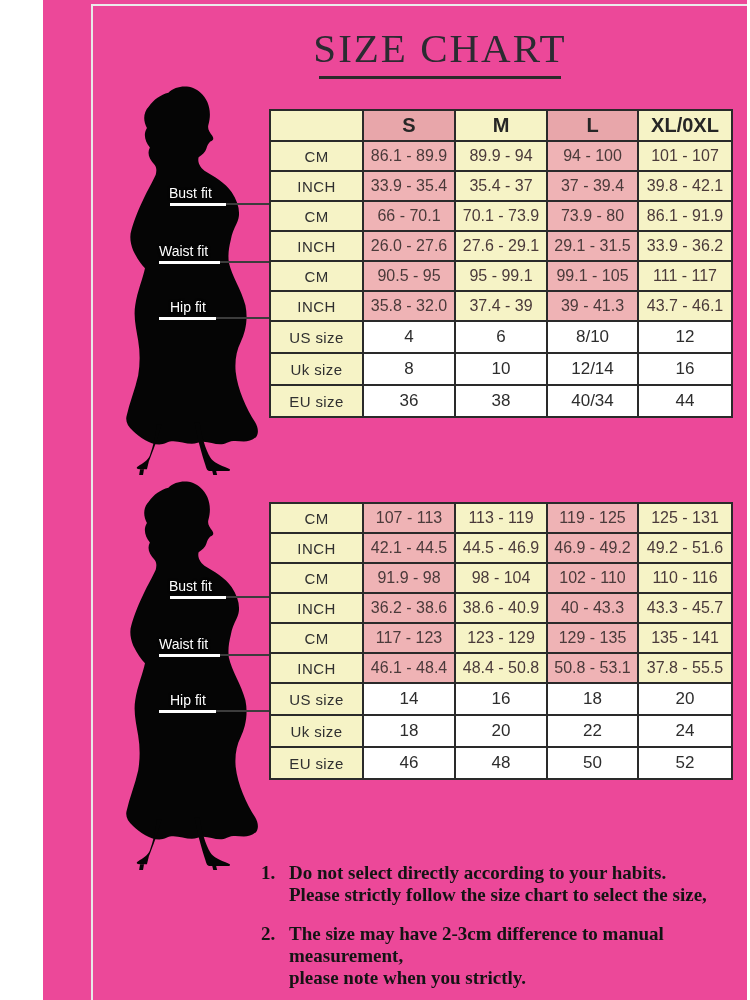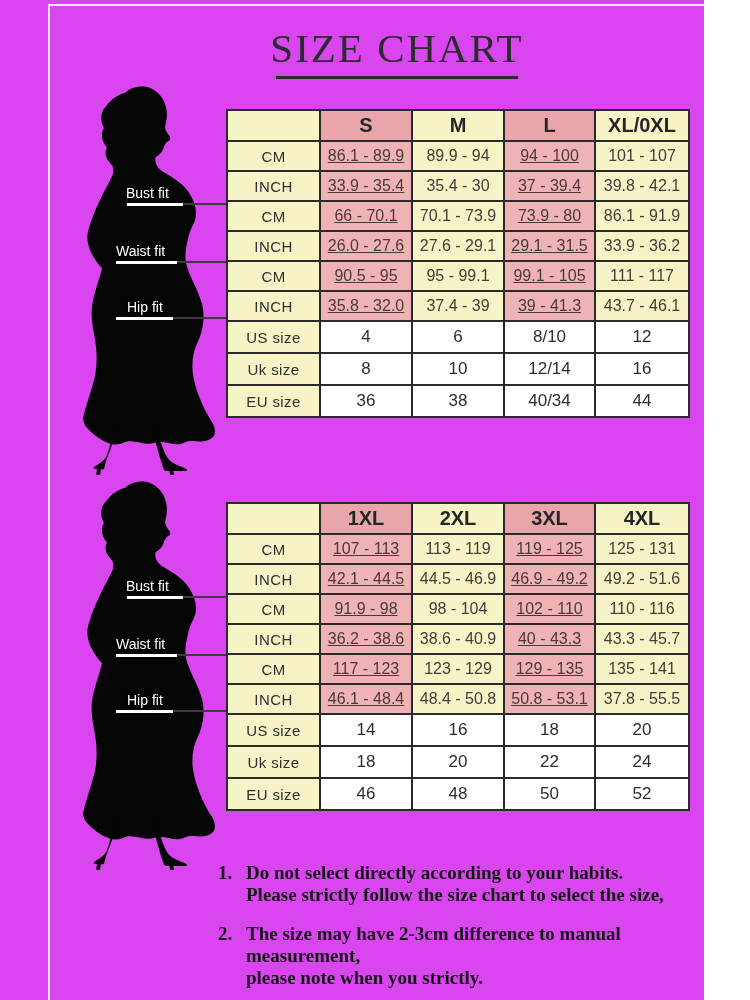--- a/index.html
+++ b/index.html
@@ -1,17 +1,17 @@
 <!DOCTYPE html>
 <html><head>
 <meta charset="utf-8">
 <style>
   html,body{margin:0;padding:0;background:#ffffff;}
-  #page{position:relative;width:704px;height:1000px;background:#d946ef;overflow:hidden;
-        font-family:"Liberation Sans",sans-serif;}
+  #page{position:relative;width:704px;height:1000px;background:#ec4899;overflow:hidden;
+        font-family:"Liberation Sans",sans-serif;margin-left:43px;}
   .edge-v{position:absolute;left:48px;top:4px;width:2px;height:996px;background:#e7e7e7;}
   .edge-h{position:absolute;left:48px;top:4px;width:700px;height:2px;background:#ebebeb;}
 
   
   .title{position:absolute;left:262px;top:24px;width:270px;text-align:center;
          font-family:"Liberation Serif",serif;font-size:41px;color:#2b2b31;
          letter-spacing:2px;white-space:nowrap;}
   .title-underline{position:absolute;left:276px;top:76px;width:242px;height:3px;background:#2b2b2b;}
 
   
@@ -32,21 +32,21 @@
         vertical-align:middle;padding:0;overflow:hidden;white-space:nowrap;}
   tr.head{height:31px;}
   tr.measure{height:30px;padding-left:26px;}
   tr.size{height:32px;}
   .cell-head{font-size:20px;font-weight:bold;color:#262626;}
   .cell-lab{font-size:15px;color:#303030;letter-spacing:.4px;}
   .cell-val{font-size:16px;color:#4a3a3a;}
   tr.size .cell-val{font-size:17px;color:#2d2d2d;}
   .bg-cream{background:#f6f3c6;}
   .bg-pinkh{background:#e8a6aa;}
-  .bg-pink{background:#efb3b5;text-decoration:underline;}
+  .bg-pink{background:#efb3b5;}
   .bg-white{background:#ffffff;}
 
   
   .notes{position:absolute;left:218px;top:862px;width:520px;
          font-family:"Liberation Serif",serif;font-weight:bold;font-size:19px;
          color:#141414;}
   .note{display:flex;margin-bottom:17px;}
   .note-num{width:28px;flex:0 0 28px;}
   .note-lines div{line-height:22px;}
 </style>
@@ -131,21 +131,21 @@
           <tr class="measure">
             <td class="bg-cream cell-lab">CM</td>
             <td class="bg-pink cell-val">86.1 - 89.9</td>
             <td class="bg-cream cell-val">89.9 - 94</td>
             <td class="bg-pink cell-val">94 - 100</td>
             <td class="bg-cream cell-val">101 - 107</td>
           </tr>
           <tr class="measure">
             <td class="bg-cream cell-lab">INCH</td>
             <td class="bg-pink cell-val">33.9 - 35.4</td>
-            <td class="bg-cream cell-val">35.4 - 30</td>
+            <td class="bg-cream cell-val">35.4 - 37</td>
             <td class="bg-pink cell-val">37 - 39.4</td>
             <td class="bg-cream cell-val">39.8 - 42.1</td>
           </tr>
           <tr class="measure">
             <td class="bg-cream cell-lab">CM</td>
             <td class="bg-pink cell-val">66 - 70.1</td>
             <td class="bg-cream cell-val">70.1 - 73.9</td>
             <td class="bg-pink cell-val">73.9 - 80</td>
             <td class="bg-cream cell-val">86.1 - 91.9</td>
           </tr>
@@ -197,27 +197,20 @@
   <div class="table-host host-2">
       <table class="size-table">
         <colgroup>
           <col style="width: 93px;">
           <col style="width: 92px;">
           <col style="width: 92px;">
           <col style="width: 91px;">
           <col style="width: 94px;">
         </colgroup>
         <tbody>
-          <tr class="head">
-            <td class="bg-cream"></td>
-            <td class="bg-pinkh cell-head">1XL</td>
-            <td class="bg-cream cell-head">2XL</td>
-            <td class="bg-pinkh cell-head">3XL</td>
-            <td class="bg-cream cell-head">4XL</td>
-          </tr>
           <tr class="measure">
             <td class="bg-cream cell-lab">CM</td>
             <td class="bg-pink cell-val">107 - 113</td>
             <td class="bg-cream cell-val">113 - 119</td>
             <td class="bg-pink cell-val">119 - 125</td>
             <td class="bg-cream cell-val">125 - 131</td>
           </tr>
           <tr class="measure">
             <td class="bg-cream cell-lab">INCH</td>
             <td class="bg-pink cell-val">42.1 - 44.5</td>

